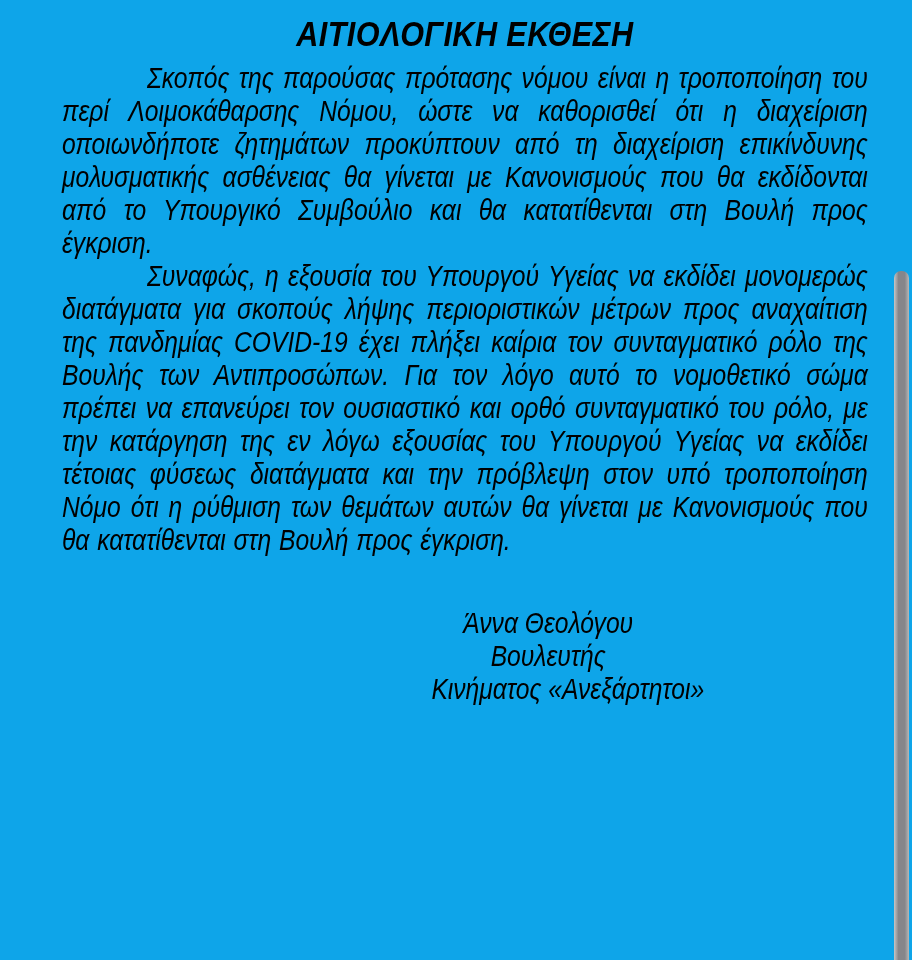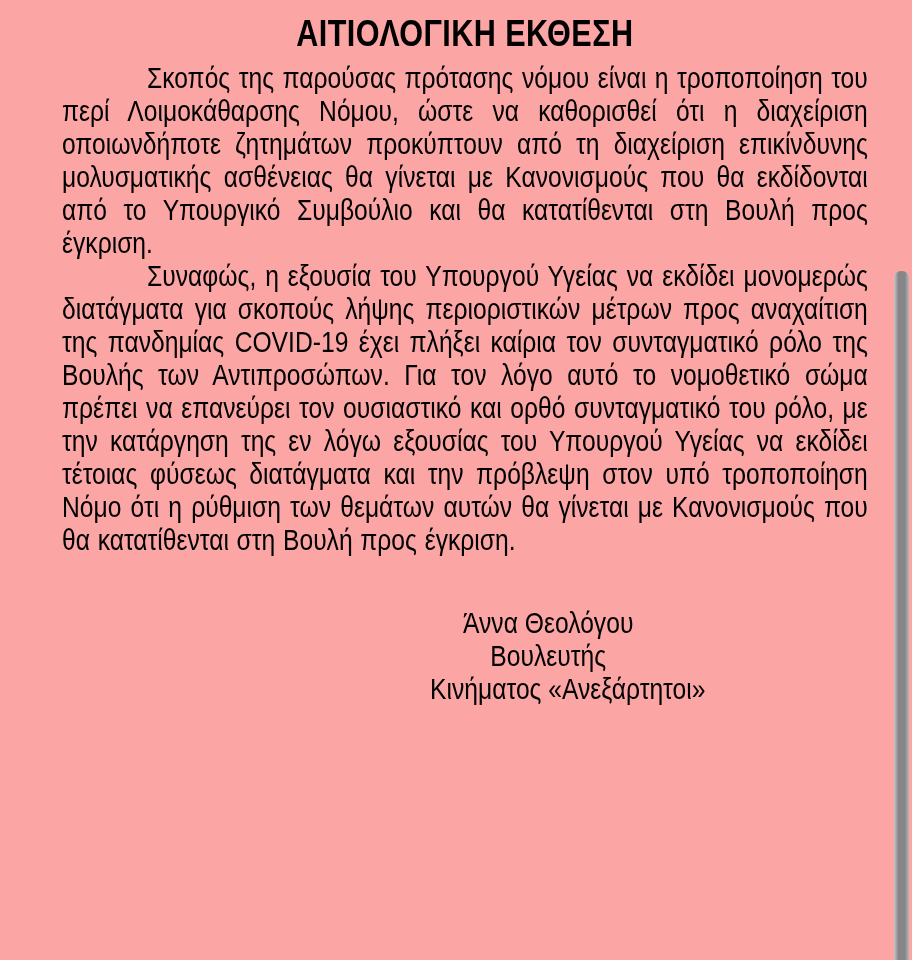--- a/index.html
+++ b/index.html
@@ -4,24 +4,25 @@
 <style>
   html, body {
     margin: 0;
     padding: 0;
     background: #ffffff;
   }
   .page {
     position: relative;
     width: 912px;
     height: 960px;
-    background: #fca5a5;
+    background: #0ea5e9;
     overflow: hidden;
     font-family: "Liberation Sans", sans-serif;
     color: #000000;
+    font-style: italic;
   }
   
   .content {
     position: absolute;
     left: 62px;
     top: 14px;
     width: 948px;
     transform: scaleX(0.85);
     transform-origin: 0 0;
   }

